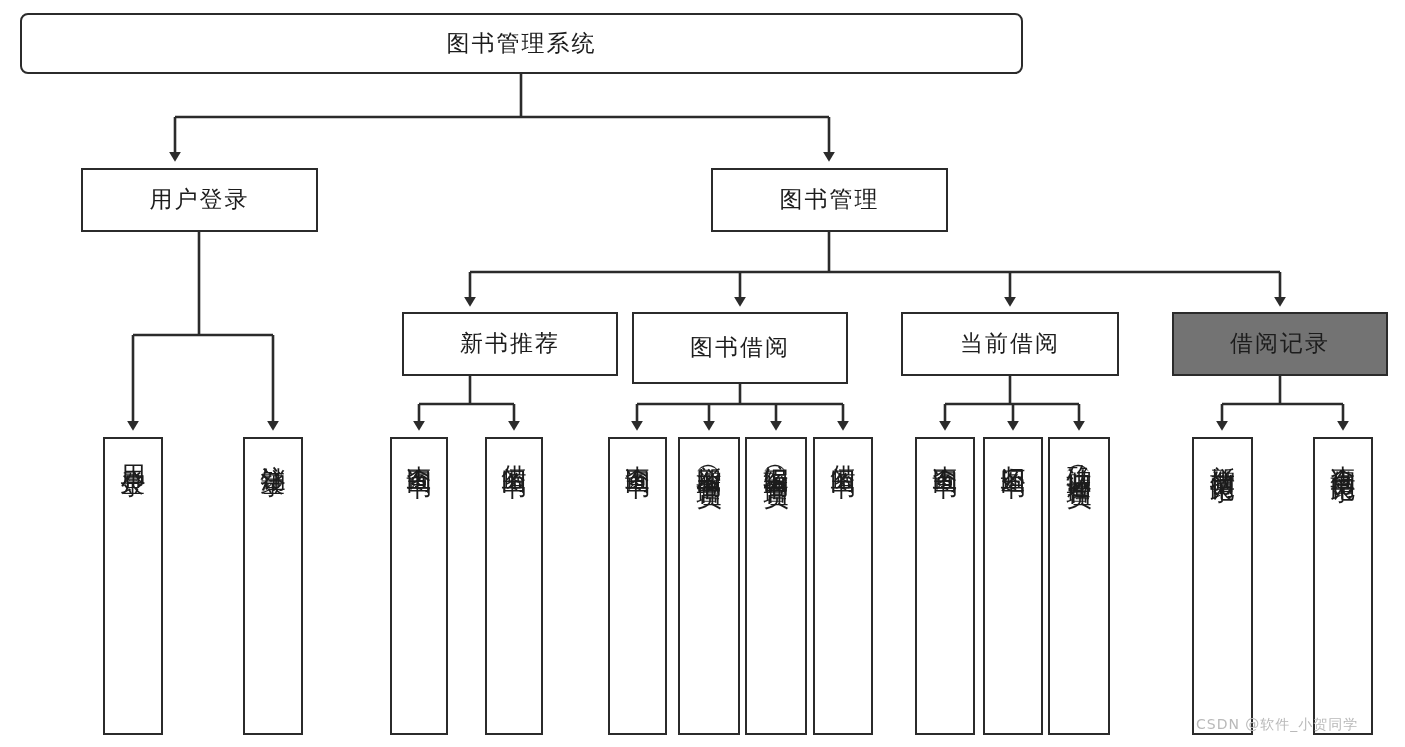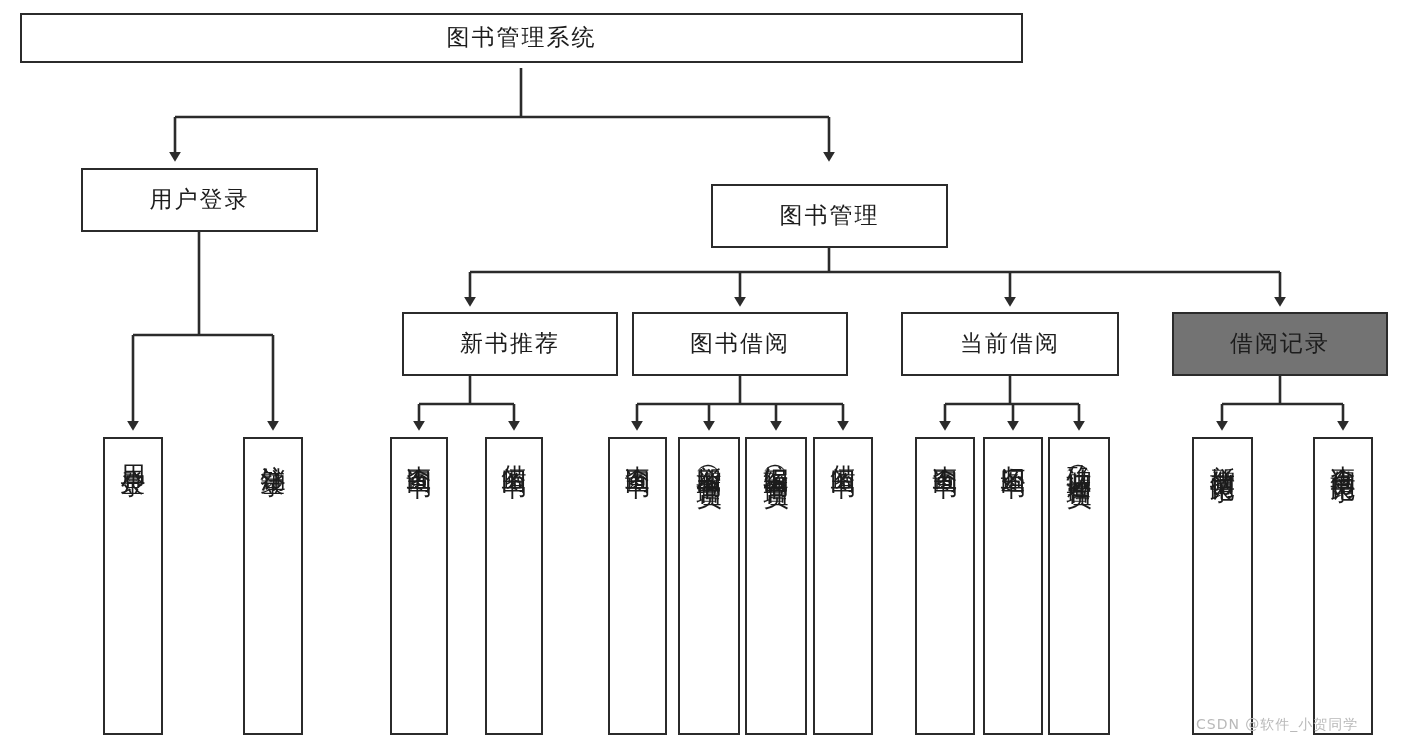--- a/index.html
+++ b/index.html
@@ -118,35 +118,35 @@
       <path d="M1013,404 L1013,422" marker-end="url(#arrow)"></path>
       <path d="M1079,404 L1079,422" marker-end="url(#arrow)"></path>
 
       <path d="M1280,376 L1280,404"></path>
       <path d="M1222,404 L1343,404"></path>
       <path d="M1222,404 L1222,422" marker-end="url(#arrow)"></path>
       <path d="M1343,404 L1343,422" marker-end="url(#arrow)"></path>
     </g>
   </svg>
 
-  <div class="node h root" style="left: 20px; top: 13px; width: 1003px; height: 50px; border-color: rgb(43, 43, 43); background: rgb(255, 255, 255);">
+  <div class="node h root" style="left: 20px; top: 13px; width: 1003px; height: 61px; border-color: rgb(43, 43, 43); background: rgb(255, 255, 255); border-radius: 8px;">
     <span class="label">图书管理系统</span>
   </div>
 
   <div class="node h" style="left: 81px; top: 168px; width: 237px; height: 64px; border-color: rgb(43, 43, 43); background: rgb(255, 255, 255);">
     <span class="label">用户登录</span>
   </div>
-  <div class="node h" style="left: 711px; top: 168px; width: 237px; height: 64px; border-color: rgb(43, 43, 43); background: rgb(255, 255, 255); margin-top: 16px;">
+  <div class="node h" style="left: 711px; top: 168px; width: 237px; height: 64px; border-color: rgb(43, 43, 43); background: rgb(255, 255, 255);">
     <span class="label">图书管理</span>
   </div>
 
   <div class="node h" style="left: 362px; top: 312px; width: 216px; height: 64px; border-color: rgb(43, 43, 43); background: rgb(255, 255, 255); margin-left: 40px;">
     <span class="label">新书推荐</span>
   </div>
-  <div class="node h" style="left: 632px; top: 312px; width: 216px; height: 64px; border-color: rgb(43, 43, 43); background: rgb(255, 255, 255);">
+  <div class="node h" style="left: 632px; top: 312px; width: 216px; height: 72px; border-color: rgb(43, 43, 43); background: rgb(255, 255, 255);">
     <span class="label">图书借阅</span>
   </div>
   <div class="node h" style="left: 901px; top: 312px; width: 218px; height: 64px; border-color: rgb(43, 43, 43); background: rgb(255, 255, 255);">
     <span class="label">当前借阅</span>
   </div>
   <div class="node h" style="left: 1172px; top: 312px; width: 216px; height: 64px; border-color: rgb(43, 43, 43); background: #737373;">
     <span class="label">借阅记录</span>
   </div>
 
   <div class="node v" style="left: 103px; top: 437px; width: 60px; height: 298px; border-color: rgb(43, 43, 43); background: rgb(255, 255, 255);">

